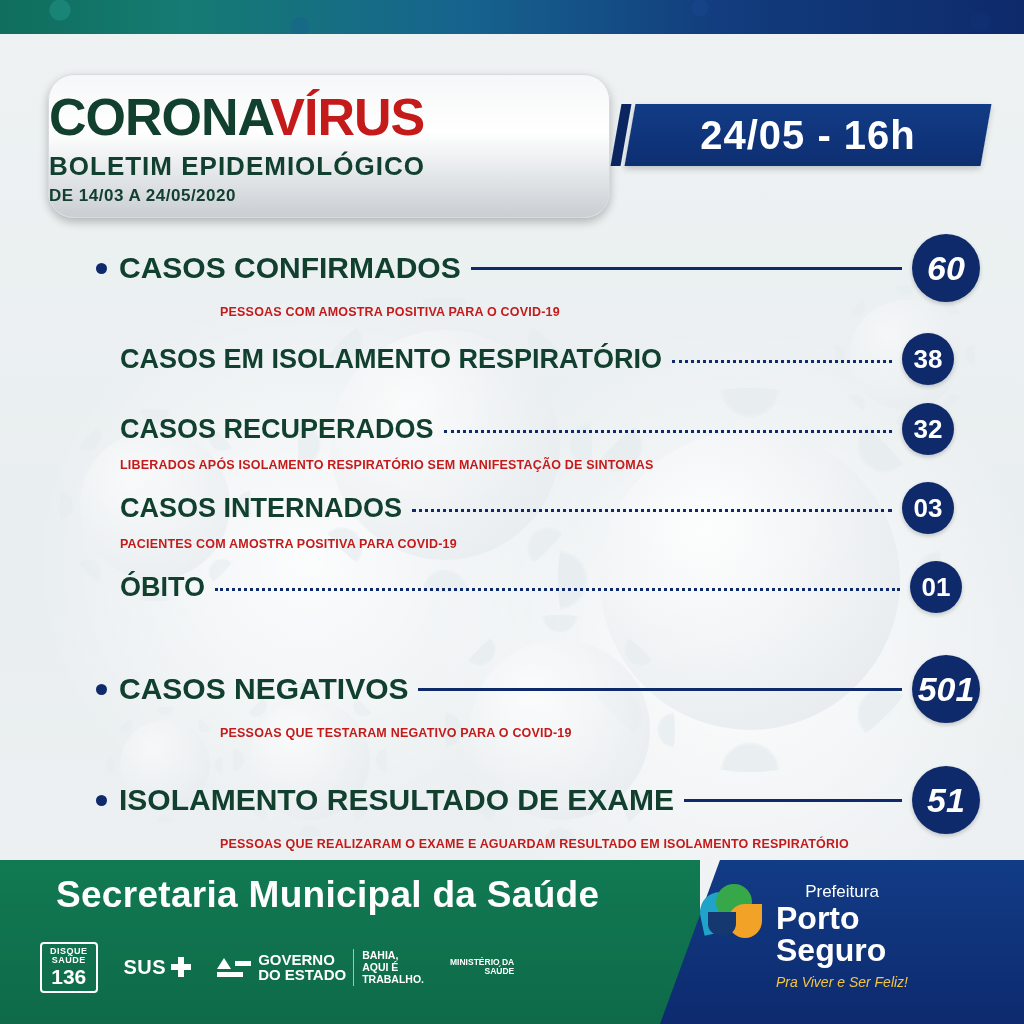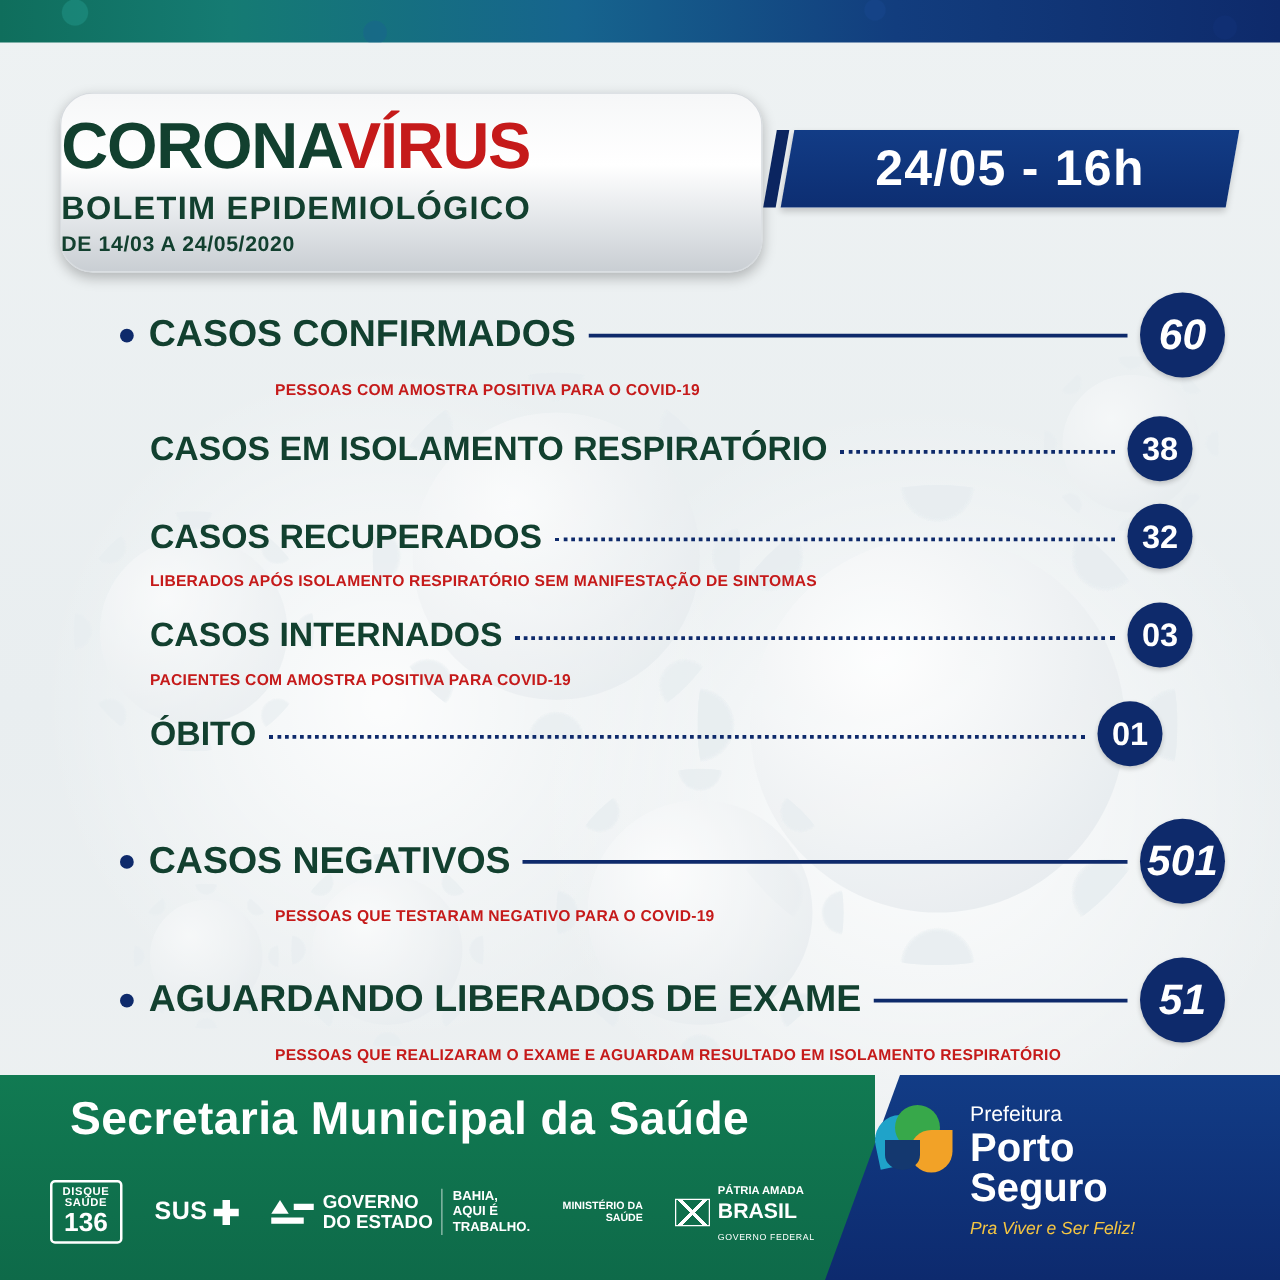--- a/index.html
+++ b/index.html
@@ -94,21 +94,21 @@
   .badge-md{width:52px;height:52px;font-size:26px;}
 
   .r-confirmados{padding:0 44px 0 96px;}
   .r-confirmados .label{font-size:30px;}
   .r-isolamento{padding:0 70px 0 120px;}
   .r-isolamento .label{font-size:27px;}
   .r-recuperados{padding:0 70px 0 120px;}
   .r-recuperados .label{font-size:27px;}
   .r-internados{padding:0 70px 0 120px;}
   .r-internados .label{font-size:27px;}
-  .r-obito{padding:0 94px 0 120px;}
+  .r-obito{padding:0 62px 0 120px;}
   .r-obito .label{font-size:27px;}
   .r-negativos{padding:0 44px 0 96px;}
   .r-negativos .label{font-size:30px;}
   .r-aguardando{padding:0 44px 0 96px;}
   .r-aguardando .label{font-size:30px;}
   .r-gripal{padding:0 44px 0 96px;}
   .r-gripal .label{font-size:30px;}
 
   .sub-indent{padding-left:124px;}
 
@@ -140,21 +140,21 @@
   .brasil{display:flex;align-items:center;gap:6px;}
   .brasil .flagish{width:26px;height:20px;background:
      linear-gradient(135deg,transparent 45%,#fff 45%,#fff 55%,transparent 55%),
      linear-gradient(45deg,transparent 45%,#fff 45%,#fff 55%,transparent 55%);
      border:1px solid #fff;}
   .brasil .t1{font-size:9px;font-weight:bold;}
   .brasil .t2{font-size:17px;font-weight:bold;line-height:1;}
   .brasil .t3{font-size:7px;letter-spacing:.5px;}
 
   .pref{position:absolute;left:776px;top:22px;color:#fff;}
-  .pref .p1{font-size:17px;}
+  .pref .p1{font-size:17px;text-align:center;}
   .pref .p2{font-size:32px;font-weight:bold;line-height:1;}
   .pref .p3{font-size:32px;font-weight:bold;line-height:1;}
   .pref .p4{font-size:14px;font-style:italic;color:#f4c542;margin-top:8px;}
   .prefmark{position:absolute;left:700px;top:22px;width:66px;height:60px;}
   .prefmark .s1{position:absolute;left:0;top:10px;width:40px;height:40px;border-radius:50% 50% 50% 0;background:#1fa3c9;transform:rotate(-12deg);}
   .prefmark .s2{position:absolute;left:16px;top:2px;width:36px;height:36px;border-radius:50%;background:#37a84a;}
   .prefmark .s3{position:absolute;left:28px;top:22px;width:34px;height:34px;border-radius:50% 0 50% 50%;background:#f2a227;}
   .prefmark .s4{position:absolute;left:8px;top:30px;width:28px;height:24px;border-radius:0 0 50% 50%;background:#14386f;}
 </style>
 </head>
@@ -239,21 +239,21 @@
         <span class="label">CASOS NEGATIVOS</span>
         <span class="dots-solid"></span>
         <span class="badge badge-lg">501</span>
       </div>
       <div class="note sub-indent">PESSOAS QUE TESTARAM NEGATIVO PARA O COVID-19</div>
     </div>
 
     <div class="row r-aguardando" style="margin-top:26px;">
       <div class="rowline">
         <span class="bullet"></span>
-        <span class="label">AGUARDANDO LIBERADOS DE EXAME</span>
+        <span class="label">ISOLAMENTO RESULTADO DE EXAME</span>
         <span class="dots-solid"></span>
         <span class="badge badge-lg">51</span>
       </div>
       <div class="note sub-indent">PESSOAS QUE REALIZARAM O EXAME E  AGUARDAM RESULTADO EM ISOLAMENTO RESPIRATÓRIO</div>
     </div>
 
     <div class="row r-gripal" style="margin-top:26px;">
       <div class="rowline">
         <span class="bullet"></span>
         <span class="label">SÍNDROME GRIPAL</span>
@@ -300,28 +300,20 @@
           <span>AQUI É</span><br>
           <span>TRABALHO.</span>
         </span>
       </div>
 
       <div class="min">
         <span>MINISTÉRIO DA</span><br>
         <span>SAÚDE</span>
       </div>
 
-      <div class="brasil">
-        <span class="flagish"></span>
-        <span>
-          <span class="t1">PÁTRIA AMADA</span><br>
-          <span class="t2">BRASIL</span><br>
-          <span class="t3">GOVERNO FEDERAL</span>
-        </span>
-      </div>
     </div>
 
     <div class="prefmark">
       <span class="s1"></span>
         <span class="s2"></span>
         <span class="s3"></span>
         <span class="s4"></span>
     </div>
     <div class="pref">
       <div class="p1">Prefeitura</div>

